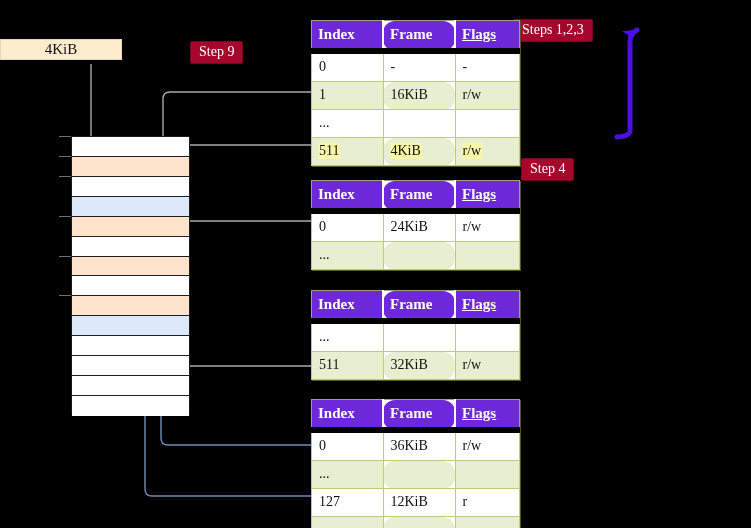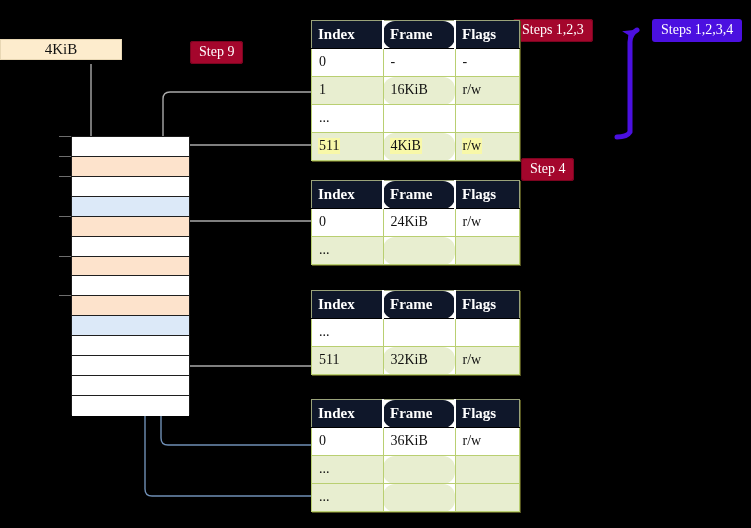--- a/index.html
+++ b/index.html
@@ -53,31 +53,31 @@
   
   .ptable {
     position: absolute;
     border-collapse: collapse;
     border: 1px solid #9aa37a;
     background: #ffffff;
     table-layout: fixed;
     box-shadow: 1px 1px 0 #55551f;
   }
   .ptable th {
-    background: #0f172a;
+    background: #6d28d9;
     color: #ffffff;
     font-weight: bold;
     font-size: 15px;
     text-align: left;
     padding: 3px 6px 4px 6px;
     border-right: 2px solid #ffffff;
-    border-bottom: 1px solid #000000;
+    border-bottom: 6px solid #000000;
     height: 20px;
   }
-  .ptable th:last-child { border-right: none; }
+  .ptable th:last-child { border-right: none; text-decoration: underline; }
   .ptable td {
     font-size: 14px;
     color: #111111;
     padding: 3px 6px 4px 6px;
     border: 1px solid #b9cf71;
     height: 20px;
     overflow: hidden;
     white-space: nowrap;
   }
   .ptable tr.alt td { background: #e8eed0; }
@@ -190,23 +190,20 @@
 
   <div class="kib-box" style="left:0px; top:39px; width:120px; height:19px;">
     <span>4KiB</span>
   </div>
 
   <div class="badge badge-red" style="left:190px; top:41px;">
     <span>Step 9</span>
   </div>
   <div class="badge badge-red" style="left:513px; top:19px;text-align:center;">
     <span>Steps 1,2,3</span>
-  </div>
-  <div class="badge badge-violet" style="left:652px; top:19px;">
-    <span>Steps 1,2,3,4</span>
   </div>
   <div class="badge badge-red" style="left:521px; top:158px;">
     <span>Step 4</span>
   </div>
 
   <div id="memgrid">
       <div class="memrow white" style="top: 0px; height: 19.9286px;"></div>
       <div class="memrow peach" style="top: 19.9286px; height: 19.9286px;"></div>
       <div class="memrow white" style="top: 39.8571px; height: 19.9286px;"></div>
       <div class="memrow blue" style="top: 59.7857px; height: 19.9286px;"></div>
@@ -308,20 +305,25 @@
           <tr class="plain">
             <td class="col-index"><span class="cellspan">0</span></td>
             <td class="col-frame"><span class="cellspan">36KiB</span></td>
             <td class="col-flags"><span class="cellspan">r/w</span></td>
           </tr>
           <tr class="alt">
             <td class="col-index"><span class="cellspan">...</span></td>
             <td class="col-frame"><span class="cellspan"></span></td>
             <td class="col-flags"><span class="cellspan"></span></td>
           </tr>
+          <tr class="plain">
+            <td class="col-index"><span class="cellspan">127</span></td>
+            <td class="col-frame"><span class="cellspan">12KiB</span></td>
+            <td class="col-flags"><span class="cellspan">r</span></td>
+          </tr>
           <tr class="alt">
             <td class="col-index"><span class="cellspan">...</span></td>
             <td class="col-frame"><span class="cellspan"></span></td>
             <td class="col-flags"><span class="cellspan"></span></td>
           </tr>
         </tbody>
       </table>
     </div>
 
 <div class="memtick" style="top: 136px;"></div>

